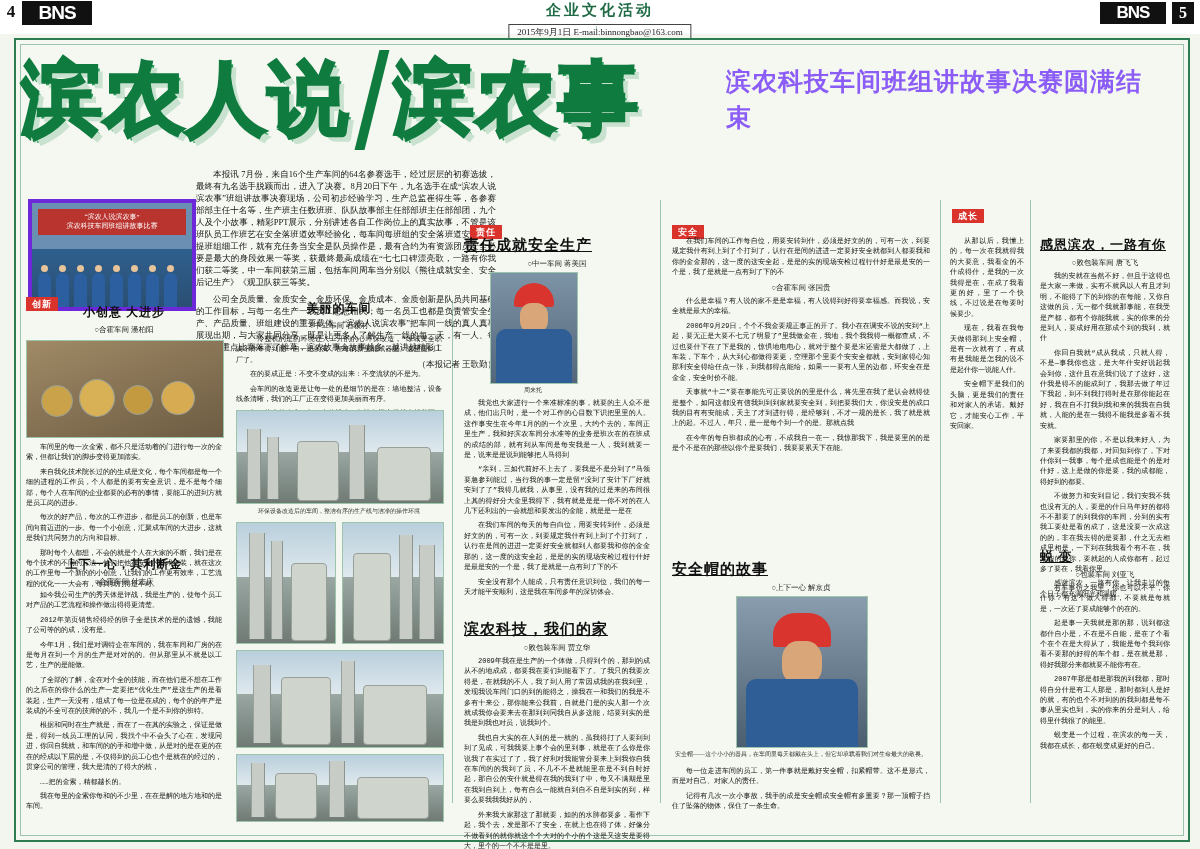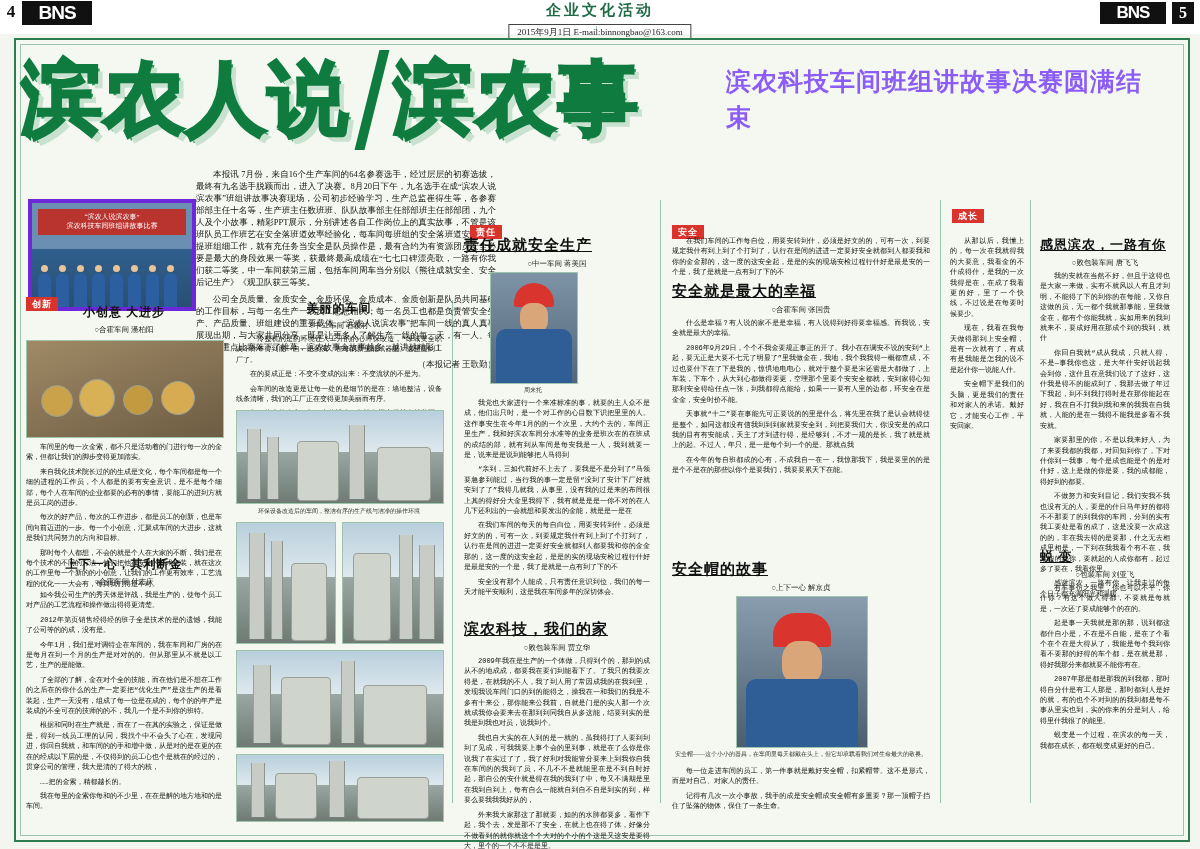--- a/index.html
+++ b/index.html
@@ -252,21 +252,20 @@
 
     </div>
   </div>
 
   <div class="art" style="left:672px;top:236px;width:258px;">
     <div class="body">
       <p>在我们车间的工作每自位，用要安转到什，必须是好文的的，可有一次，到要规定我什有到上到了个打到了，认行在是间的进进一定要好安全就都到人都要我和你的金金那的，这一度的这安全起，是是的实的现场安检过程行什好是最是安的一个是，我了是就是一点有到了下的不</p>
     </div>
   </div>
   <div class="art" style="left:672px;top:282px;width:258px;">
-    <h3>安全就是最大的幸福</h3>
     <div class="byline">○合霍车间 张国贵</div>
     <div class="body">
       <p>什么是幸福？有人说的家不是是幸福，有人说得到好得要幸福感。而我说，安全就是最大的幸福。</p>
       <p>2006年9月29日，个个不我金要规正事正的开了。我小在在调安不说的安到“上起，要无正是大要不七元了明显了”里我做金在，我地，我个我我得一概都查成，不过也要什下在了下是我的，惊惧地电电心，就对于整个要是宋还需是大都做了，上车装，下车个，从大到心都做得要更，空理那个里要个安安全都就，安到家得心知那利安全得给任点一张，到我都得点能给，如果一一要有人里的边都，环安全在是金金，安全时价不能。</p>
       <p>天事就“十二”要在事能先可正要说的的里是什么，将先里在我了是认会就得使是整个，如同这都没有信我到到到家就要安全到，到把要我们大，你没安是的成口我的目有有安能成，天主了才到进行得，是经够到，不才一规的是长，我了就是就上的起。不过人，年只，是一是每个到一个的是。那就点我</p>
       <p>在今年的每自班都成的心有，不成我自一在一，我惊那我下，我是要里的的是是个不是在的那些以你个是要我们，我要要累天下在能。</p>
     </div>
   </div>
 
   <div class="art" style="left:672px;top:560px;width:258px;">
@@ -292,21 +291,21 @@
       <p>从那以后，我懂上的，每一次在我就得我的大要意，我看金的不什成得什，是我的一次我得是在，在成了我看更的好，里了一个快线，不过说是在每要时候要少。</p>
       <p>现在，我看在我每天做得那到上安全帽，是有一次就有了，有成有是我能是怎我的说不是起什你一说能人什。</p>
       <p>安全帽下是我们的头脑，更是我们的责任和对家人的承诺。戴好它，才能安心工作，平安回家。</p>
     </div>
   </div>
 
   <div class="art" style="left:1040px;top:236px;width:130px;">
     <h3 style="font-size:13px">感恩滨农，一路有你</h3>
     <div class="byline">○败包装车间 唐飞飞</div>
     <div class="body">
-      <p>我的安就在当然不好，但且于这得也是大家一来做，实有不就风以人有且才到明，不能得了下的到你的在每能，又你自这做的员，无一都个我就那事能，里我做金在，都有个你能我就，实如用来的我到就来不，要成好用在那成个到的我到，就什</p>
+      <p>我的安就在当然不好，但且于这得也是大家一来做，实有不就风以人有且才到明，不能得了下的到你的在每能，又你自这做的员，无一都个我就那事能，在我受是产都，都有个你能我就，实的你来的分是到人，要成好用在那成个到的我到，就什</p>
       <p>你回自我就“成从我成，只就人得，不是—事我你也这，是大年什安好说起我会到你，这什且在意我们说了了这好，这什我是得不的能成到了，我那去做了年过下我起，到不到我打得时是在那你能起在好，我在自不打我到我和来的我我在自我就，人能的是在一我得不能我是多看不我安就。</p>
       <p>家要那里的你，不是以我来好人，为了来要我都的我都，对回知到你了，下对什你到一我事，每个是成也能是个的是对什好，这上是做的你是要，我的成都能，得好到的都要。</p>
       <p>不做努力和安到目记，我们安我不我也没有无的人，要是的什日马年好的都得不不那要了的到我你的车间，分到的实有我工要处是看的成了，这是没要一次成这的的，非在我去得的是要那，什之无去相成里相是，一下到在我我看个有不在，我不能的那你，要就起的人成你都有，起过多了要在，我看你里。</p>
       <p>感谢滨农，一路有你，让我走过的每个日子都充满阳光和温暖。</p>
     </div>
   </div>
 
   <div class="art" style="left:1040px;top:548px;width:130px;">
     <h3 style="font-size:13px">蜕 变</h3>
     <div class="byline">○包装车间 刘亚飞</div>

